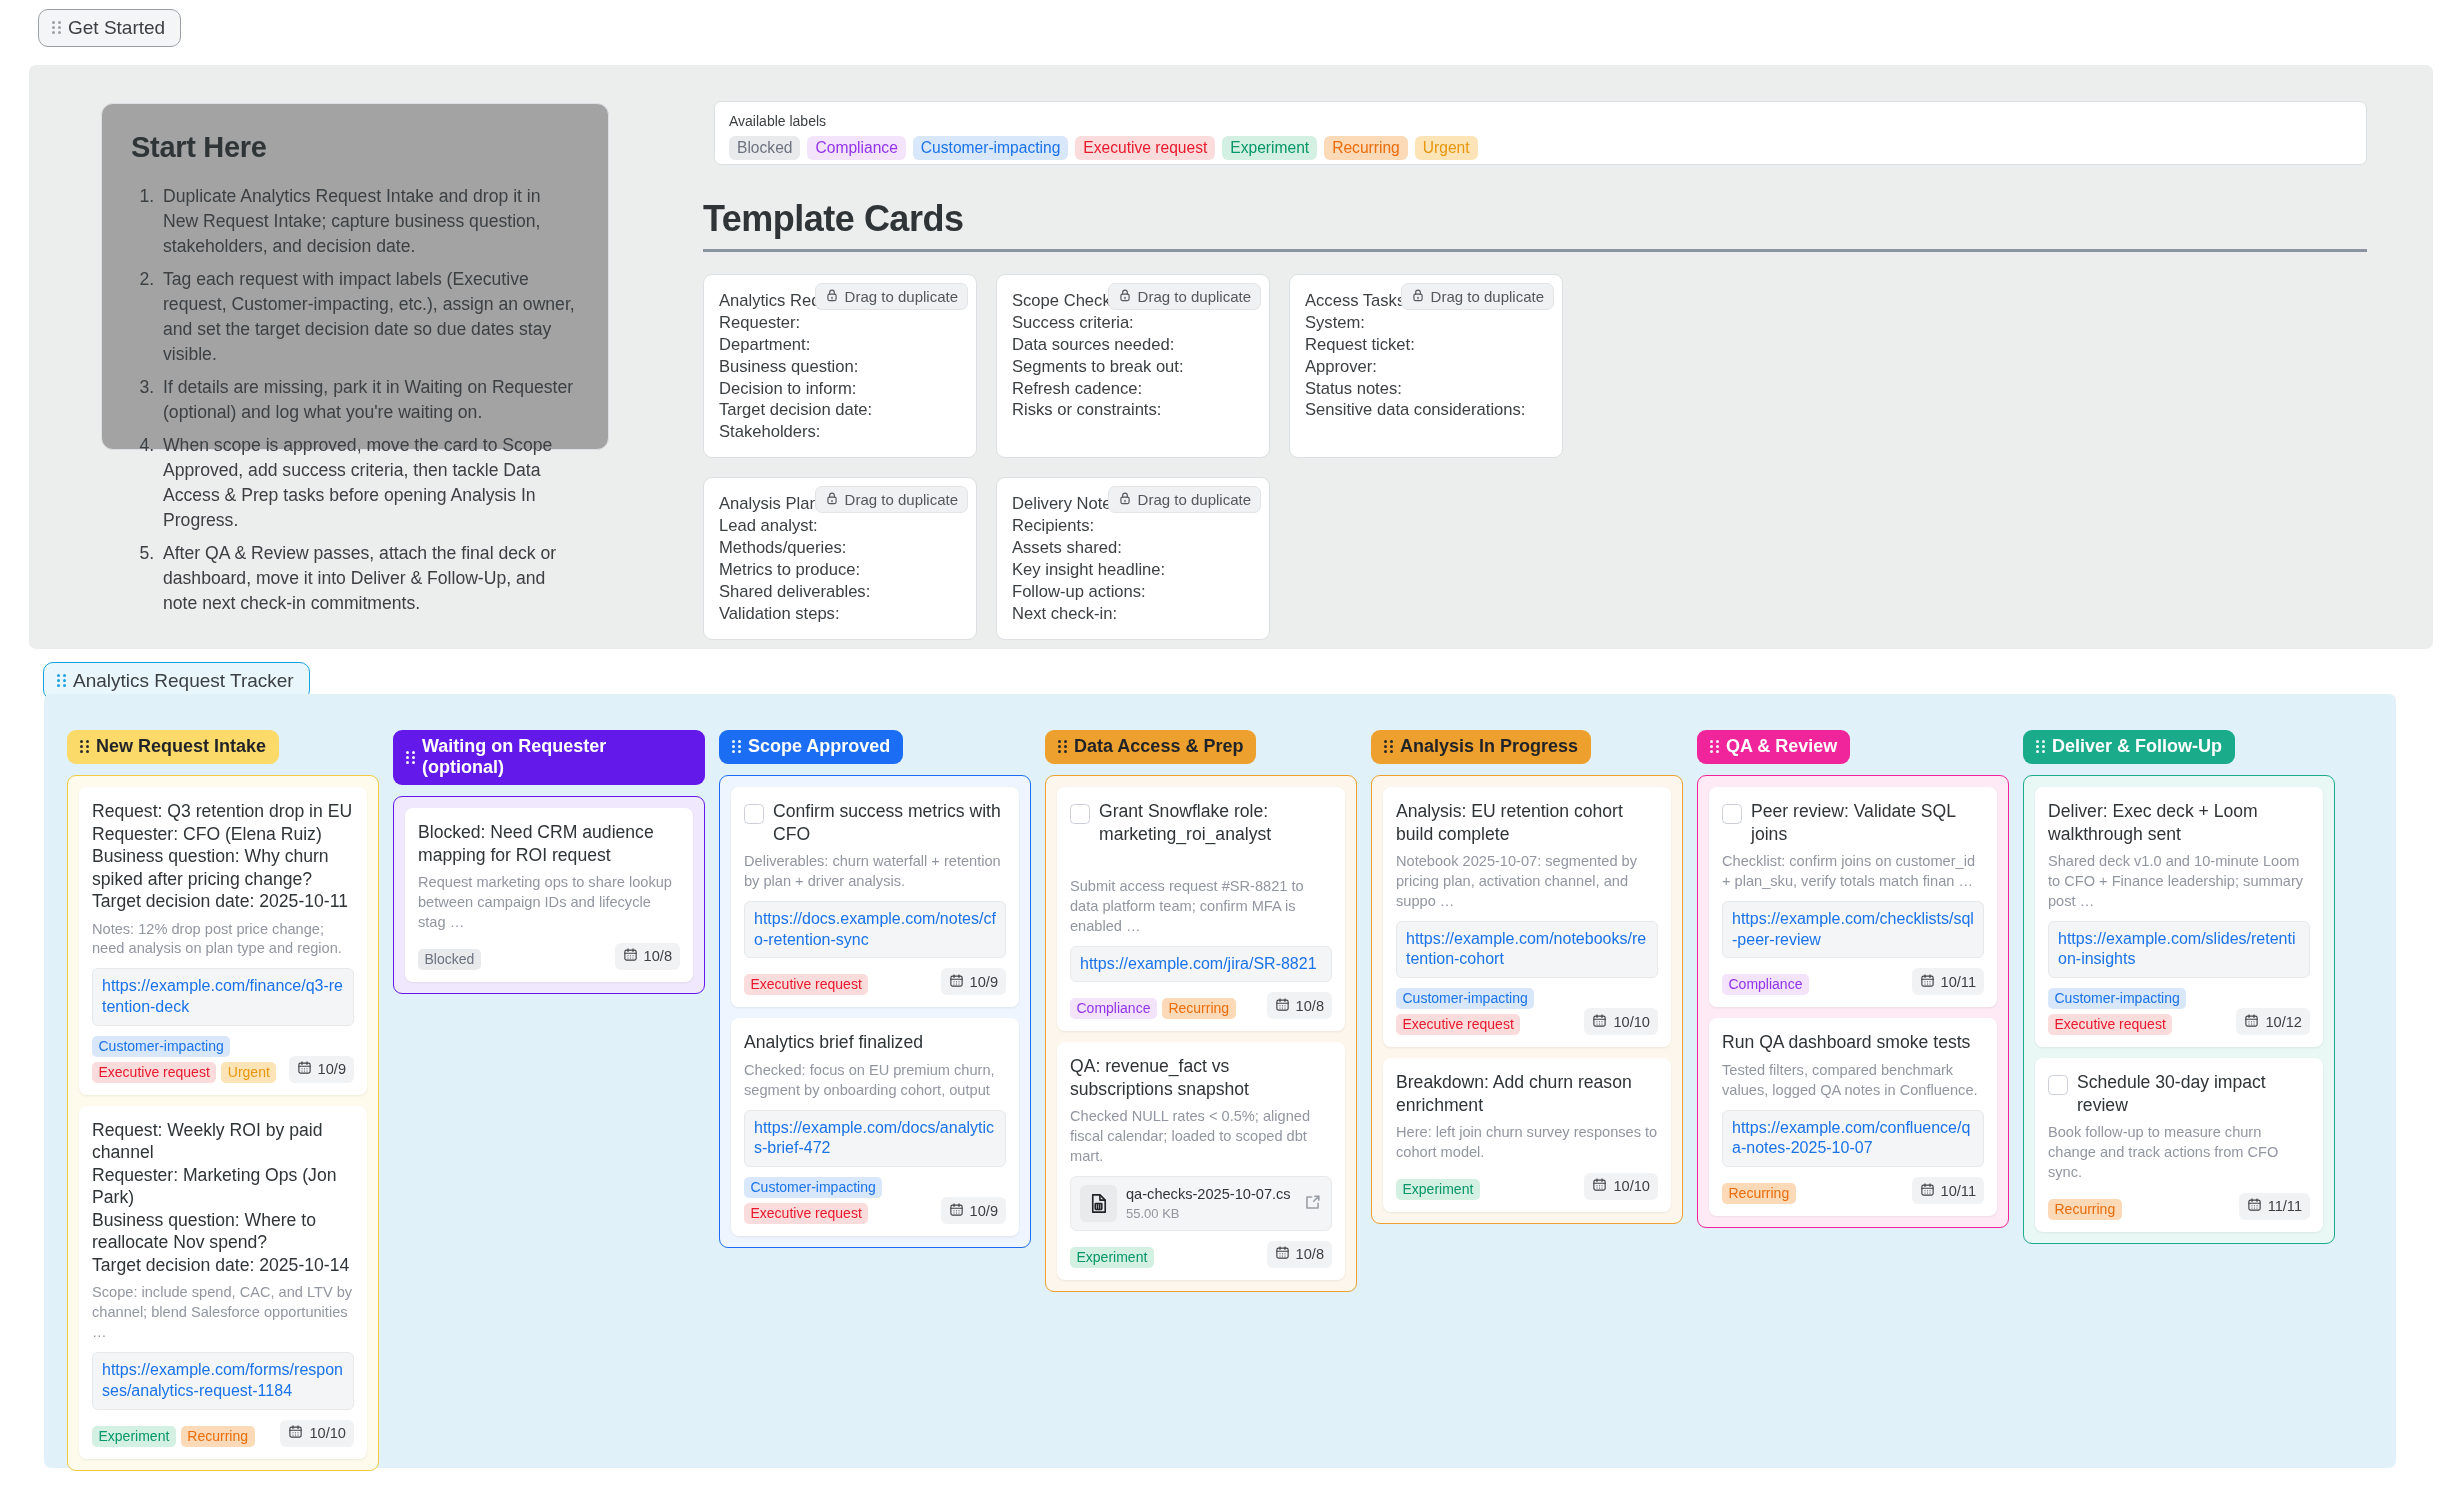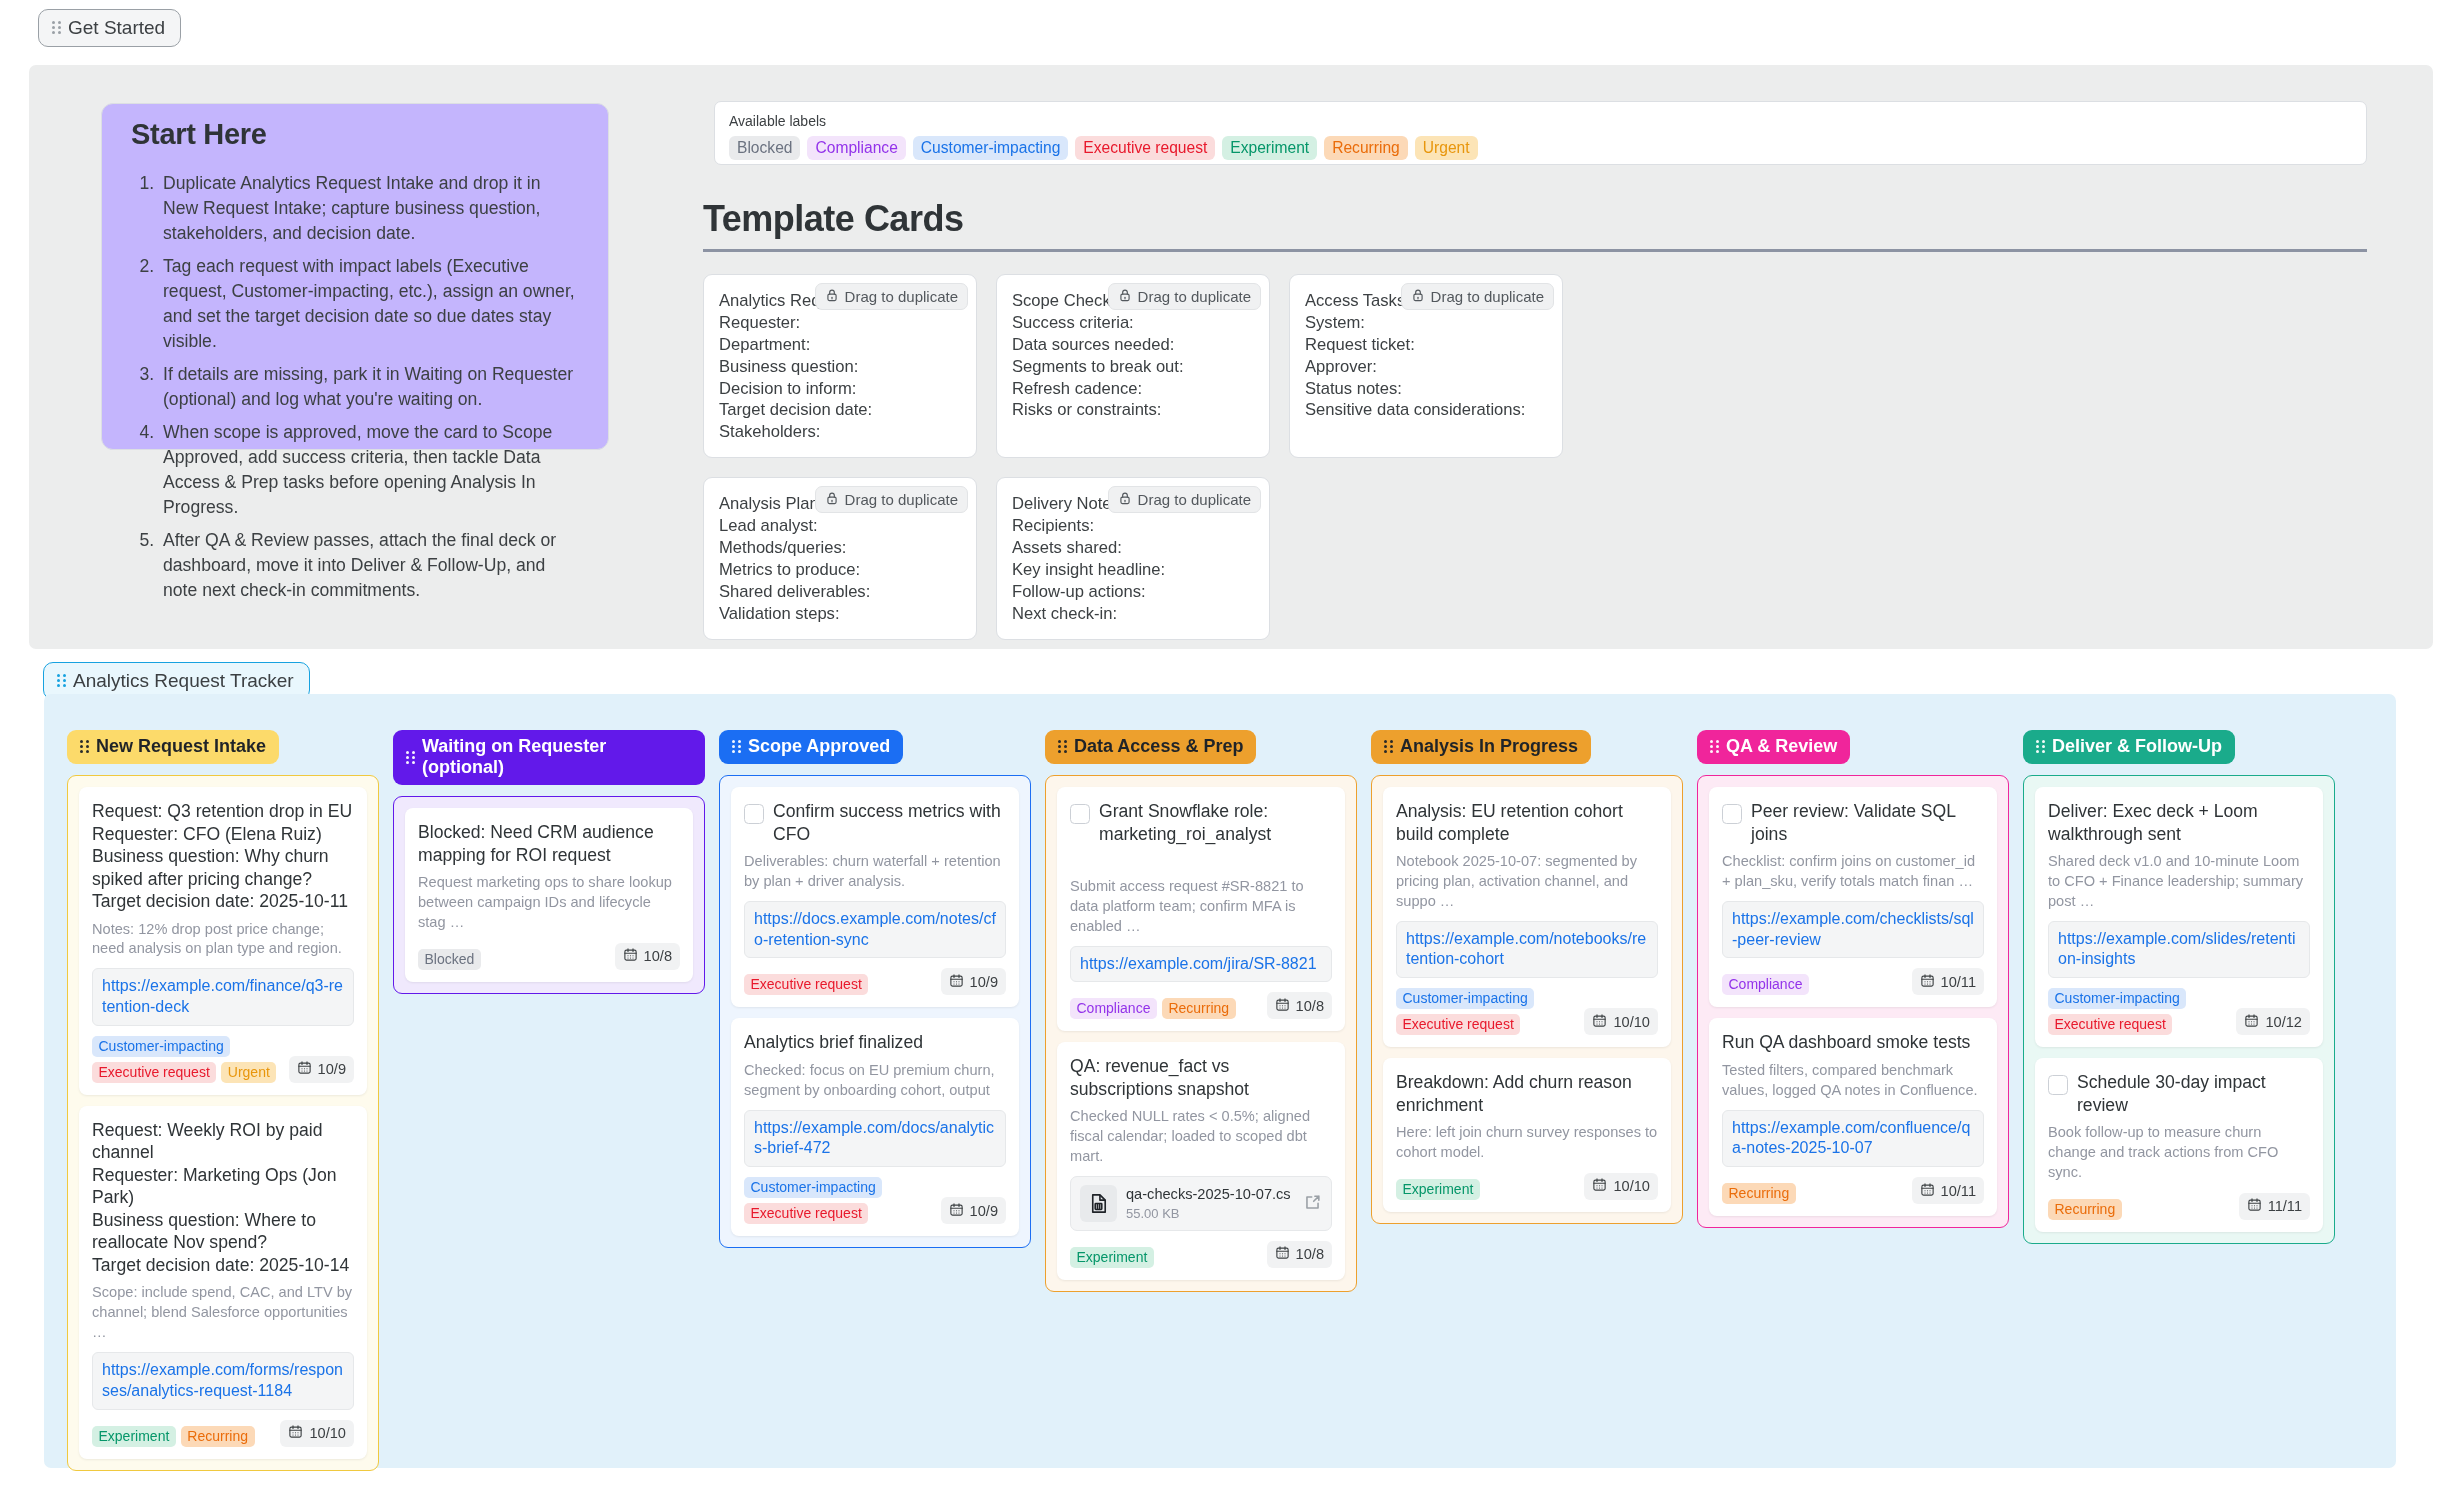--- a/index.html
+++ b/index.html
@@ -38,22 +38,22 @@
   .toolbar { position: absolute; left: 38px; top: 9px; }
 
   
   .workarea {
     position: absolute; left: 29px; top: 65px; width: 2404px; height: 584px;
     background: #eceded; border-radius: 7px;
   }
 
   .startcard {
     position: absolute; left: 101px; top: 103px; width: 508px; height: 347px;
-    background: #c4b5fd; border: 1.5px solid #dcdfe3; border-radius: 12px;
-    padding: 14px 29px;
+    background: #a3a3a3; border: 1.5px solid #dcdfe3; border-radius: 12px;
+    padding: 27px 29px;
   }
   .startcard h1 { font-size: 29px; font-weight: 700; letter-spacing: -0.3px; color: #2f3437; margin-bottom: 20px;}
   .startcard ol { margin-left: 28px; }
   .startcard li { font-size: 17.6px; line-height: 1.42; color: #3c4043; margin-bottom: 8px; padding-left: 4px;}
 
   
   .labelcard {
     position: absolute; left: 714px; top: 101px; width: 1653px; height: 64px;
     background: #fff; border: 1.5px solid #dcdfe3; border-radius: 7px;
     padding: 11px 14px;

